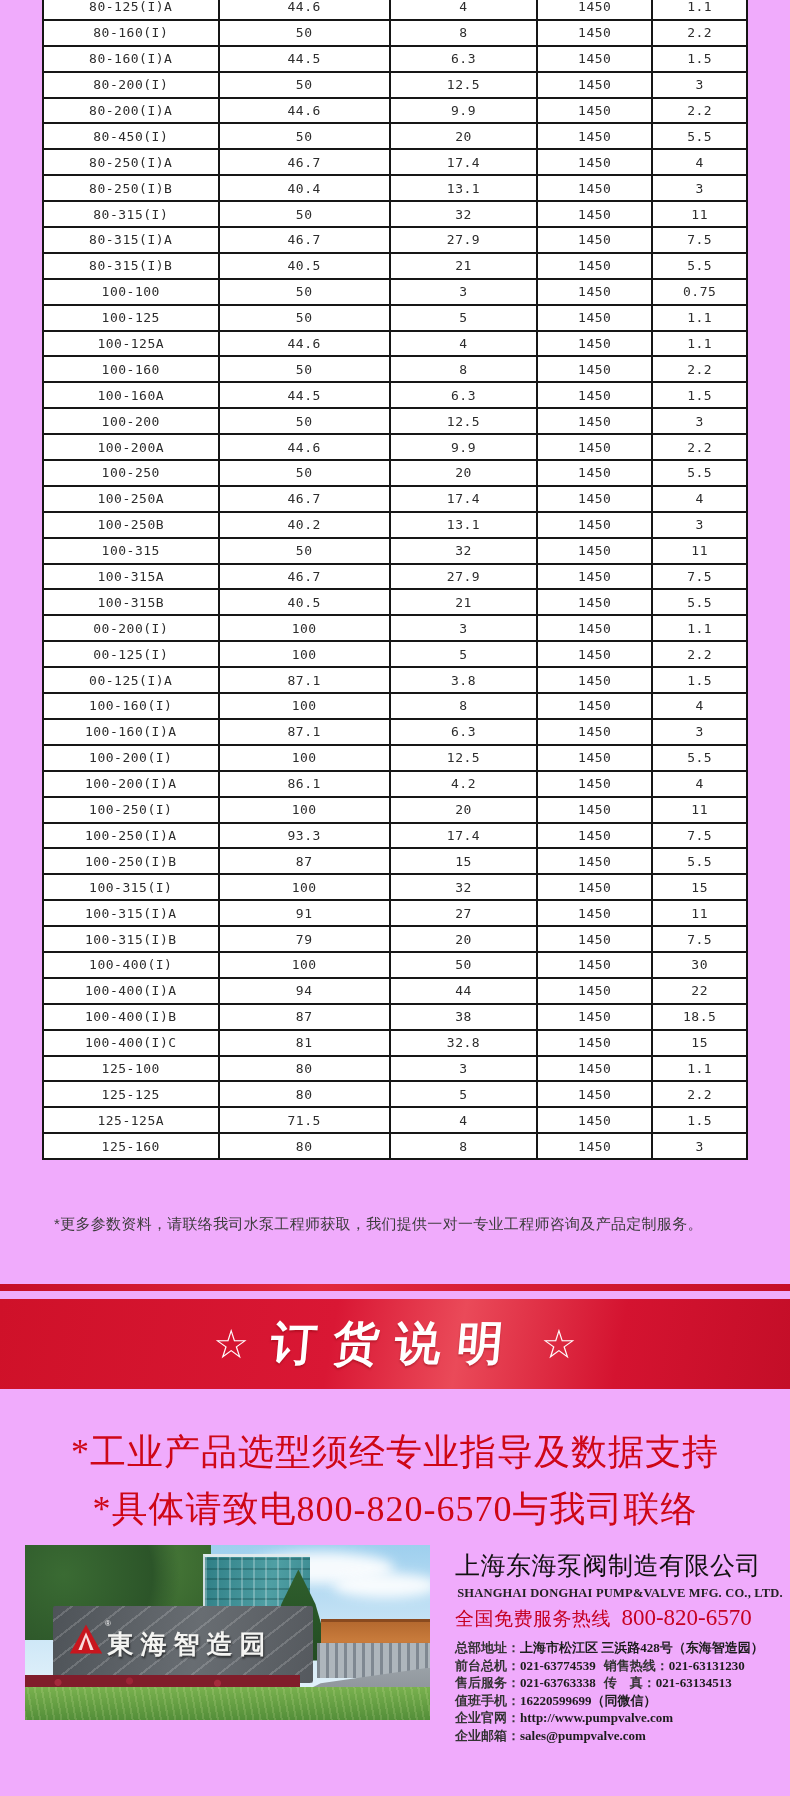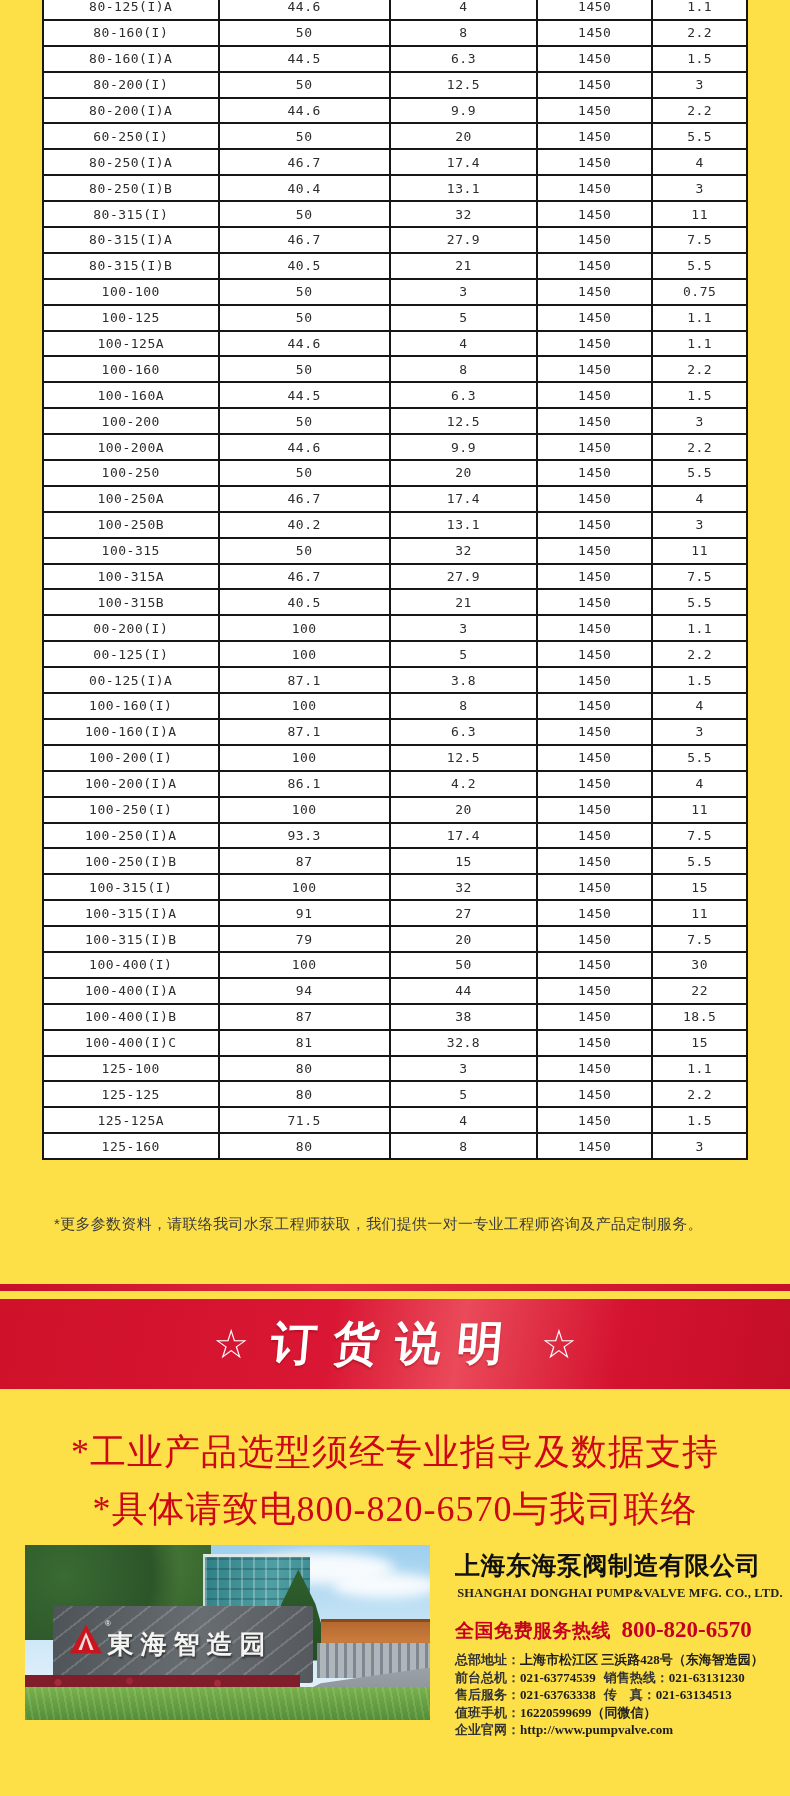--- a/index.html
+++ b/index.html
@@ -1,17 +1,17 @@
 <!DOCTYPE html>
 <html><head>
 <meta charset="utf-8">
 <style>
   html,body{margin:0;padding:0;background:#ffffff;}
   .page{
-    position:relative;width:790px;height:1796px;background:#fde047;overflow:hidden;
+    position:relative;width:790px;height:1796px;background:#f0abfc;overflow:hidden;
     font-family:"Liberation Sans",sans-serif;
   }
 
   
   .spec-table{
     position:absolute;left:42px;top:-7px;width:706px;height:1167px;
     display:flex;flex-direction:column;
     border:2px solid #161616;box-sizing:border-box;background:#fff;
   }
   .trow{flex:1;display:grid;grid-template-columns:25% 24.4% 21% 16.4% auto;
@@ -102,24 +102,24 @@
       radial-gradient(circle at 70% 55%,#a42b3c 0 3px,rgba(0,0,0,0) 4px),
       #801d2b;}
   .ph-grass{position:absolute;left:0;top:81%;width:100%;height:19%;
     background:
       repeating-linear-gradient(80deg,rgba(255,255,200,.12) 0 2px,rgba(0,0,0,0) 2px 7px),
       linear-gradient(#79b14e,#538e39);}
   .ph-road{position:absolute;left:55%;top:70%;width:45%;height:30%;
     background:linear-gradient(#9aa1a7,#7f868c);clip-path:polygon(100% 0,100% 100%,0 100%,40% 30%);}
 
   .company{position:absolute;left:455px;top:1549px;width:330px;}
-  .company-cn{font-size:25px;font-weight:700;color:#111;letter-spacing:.5px;white-space:nowrap;}
+  .company-cn{font-size:25px;font-weight:400;color:#111;letter-spacing:.5px;white-space:nowrap;}
   .company-en{margin-top:4px;font-family:"Liberation Serif",serif;font-weight:700;
     font-size:12.5px;color:#222;letter-spacing:.2px;white-space:nowrap;text-align:center;}
-  .hotline{margin-top:16px;color:#c50021;font-weight:700;white-space:nowrap;}
+  .hotline{margin-top:4px;color:#c50021;font-weight:400;white-space:nowrap;}
   .hotline .hl-label{font-size:19px;letter-spacing:.5px;}
   .hotline .hl-number{font-size:23px;font-family:"Liberation Serif",serif;margin-left:6px;}
   .contacts{margin-top:7px;}
   .contact-line{font-size:13px;font-weight:700;color:#2a2a2a;line-height:17.5px;white-space:nowrap;}
   .contact-line .c-label{color:#333;}
   .contact-line .c-value{font-family:"Liberation Serif",serif;color:#1d1d1d;margin-right:8px;}
 </style>
 </head>
 <body>
 
@@ -155,21 +155,21 @@
         <div class="tcell">3</div>
       </div>
       <div class="trow">
         <div class="tcell">80-200(I)A</div>
         <div class="tcell">44.6</div>
         <div class="tcell">9.9</div>
         <div class="tcell">1450</div>
         <div class="tcell">2.2</div>
       </div>
       <div class="trow">
-        <div class="tcell">60-250(I)</div>
+        <div class="tcell">80-450(I)</div>
         <div class="tcell">50</div>
         <div class="tcell">20</div>
         <div class="tcell">1450</div>
         <div class="tcell">5.5</div>
       </div>
       <div class="trow">
         <div class="tcell">80-250(I)A</div>
         <div class="tcell">46.7</div>
         <div class="tcell">17.4</div>
         <div class="tcell">1450</div>
@@ -488,16 +488,17 @@
     <div class="hotline">
       <span class="hl-label">全国免费服务热线</span>
       <span class="hl-number">800-820-6570</span>
     </div>
     <div class="contacts" id="contacts">
         <div class="contact-line"><span class="c-label">总部地址：</span><span class="c-value">上海市松江区 三浜路428号（东海智造园）</span></div>
         <div class="contact-line"><span class="c-label">前台总机：</span><span class="c-value">021-63774539</span><span class="c-label">销售热线：</span><span class="c-value">021-63131230</span></div>
         <div class="contact-line"><span class="c-label">售后服务：</span><span class="c-value">021-63763338</span><span class="c-label">传　真：</span><span class="c-value">021-63134513</span></div>
         <div class="contact-line"><span class="c-label">值班手机：</span><span class="c-value">16220599699（同微信）</span></div>
         <div class="contact-line"><span class="c-label">企业官网：</span><span class="c-value">http://www.pumpvalve.com</span></div>
+        <div class="contact-line"><span class="c-label">企业邮箱：</span><span class="c-value">sales@pumpvalve.com</span></div>
       </div>
   </div>
 
 </div>
 
 </body></html>

